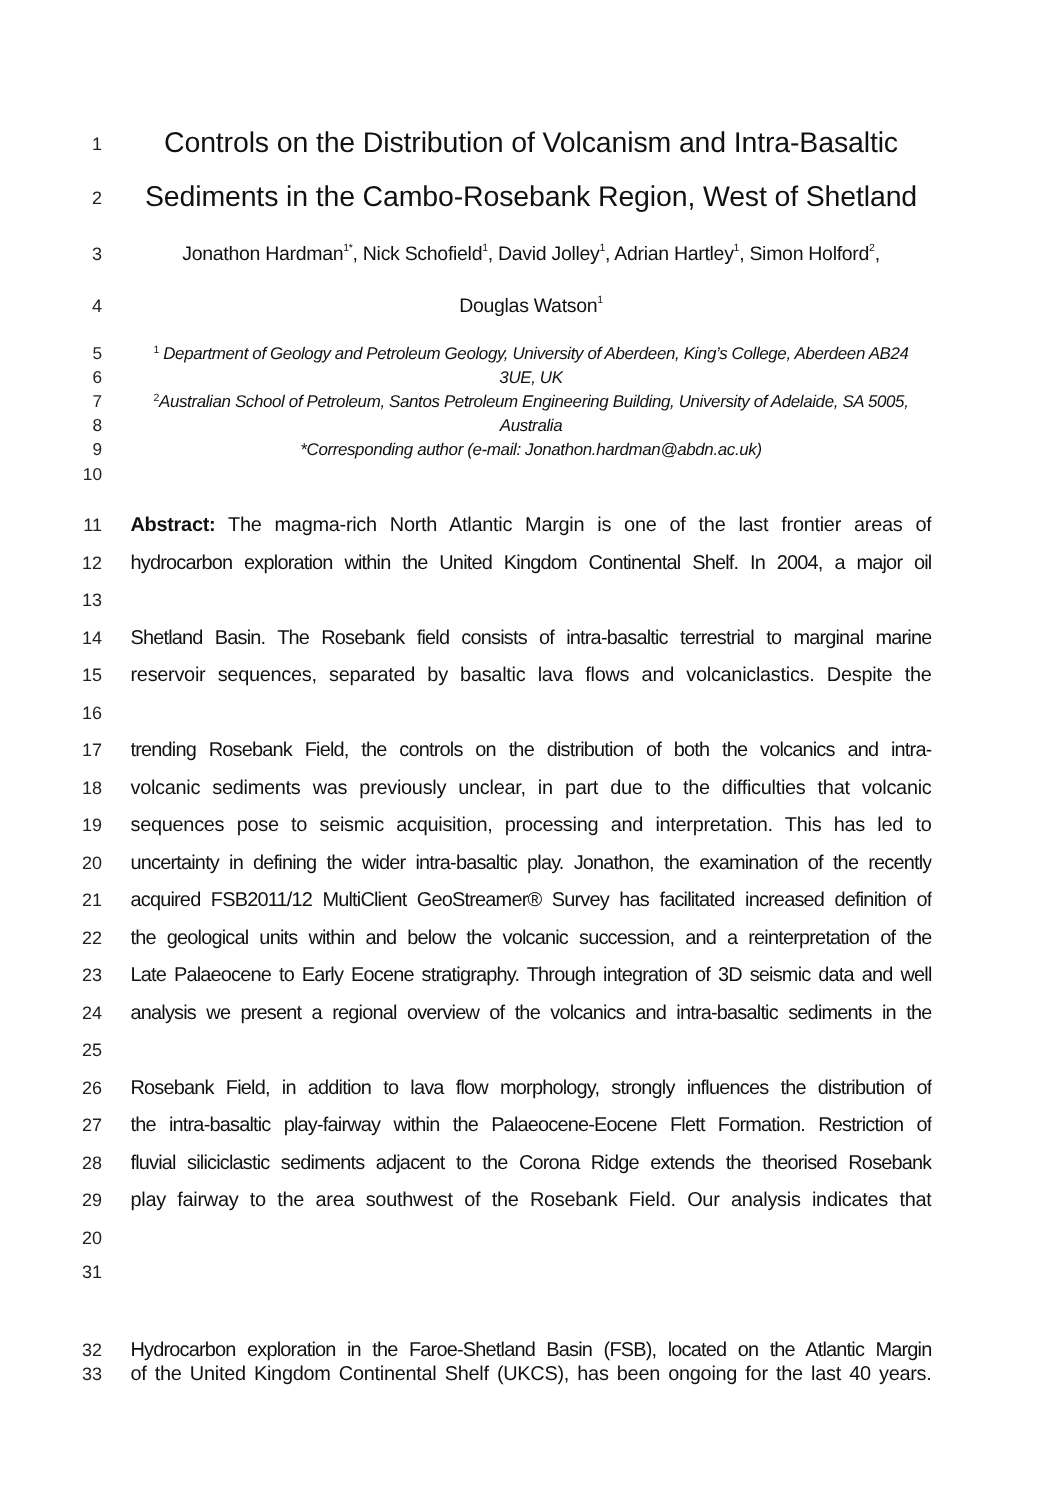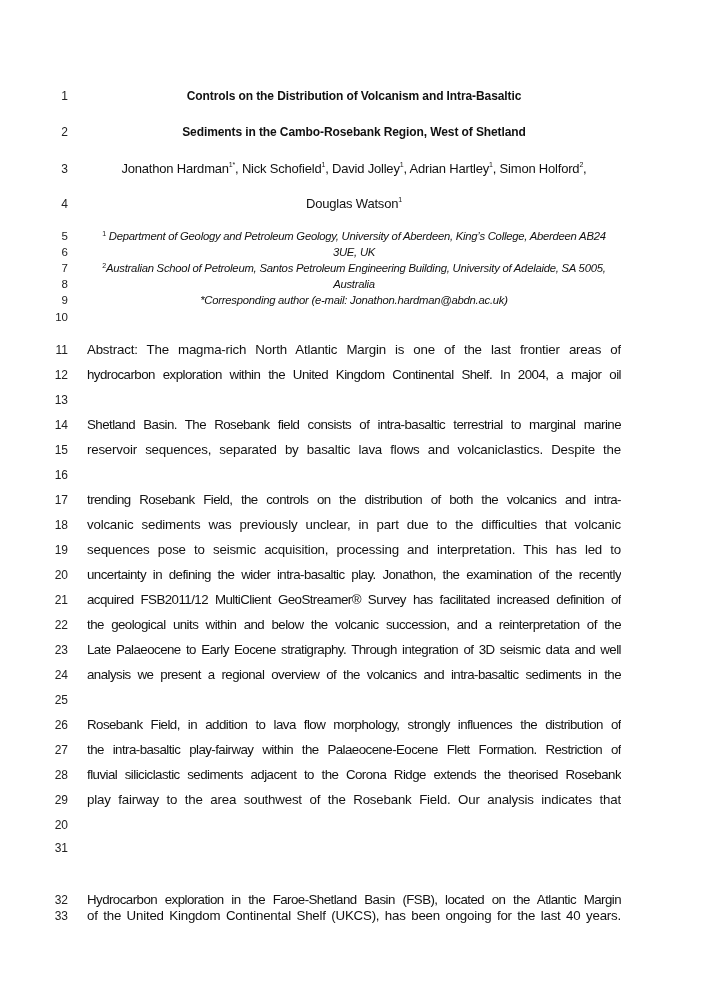--- a/index.html
+++ b/index.html
@@ -39,22 +39,22 @@
     }
     .center { text-align: center; }
     .justify {
       text-align: justify;
       text-align-last: justify;
       white-space: normal;
       height: 20px;
       overflow: hidden;
     }
     .title {
-      font-weight: bold;
-      font-size: 12px;
+      font-weight: normal;
+      font-size: 19px;
       letter-spacing: -0.1px;
     }
     .authors {
       font-size: 13px;
       letter-spacing: -0.2px;
     }
     .affil {
       font-style: italic;
       font-size: 11.3px;
       letter-spacing: -0.25px;
@@ -66,21 +66,21 @@
       font-size: 13.3px;
       letter-spacing: -0.2px;
     }
     .tight { letter-spacing: -0.55px; }
     sup {
       font-size: 7px;
       vertical-align: 0;
       position: relative;
       top: -6px;
     }
-    b.lead { font-weight: normal; }
+    b.lead { font-weight: bold; }
   </style>
 </head>
 <body>
 
 <div>
 
   <div class="line" style="top:86px">
     <span class="ln">1</span>
     <span class="txt center title">Controls on the Distribution of Volcanism and Intra-Basaltic</span>
   </div>

